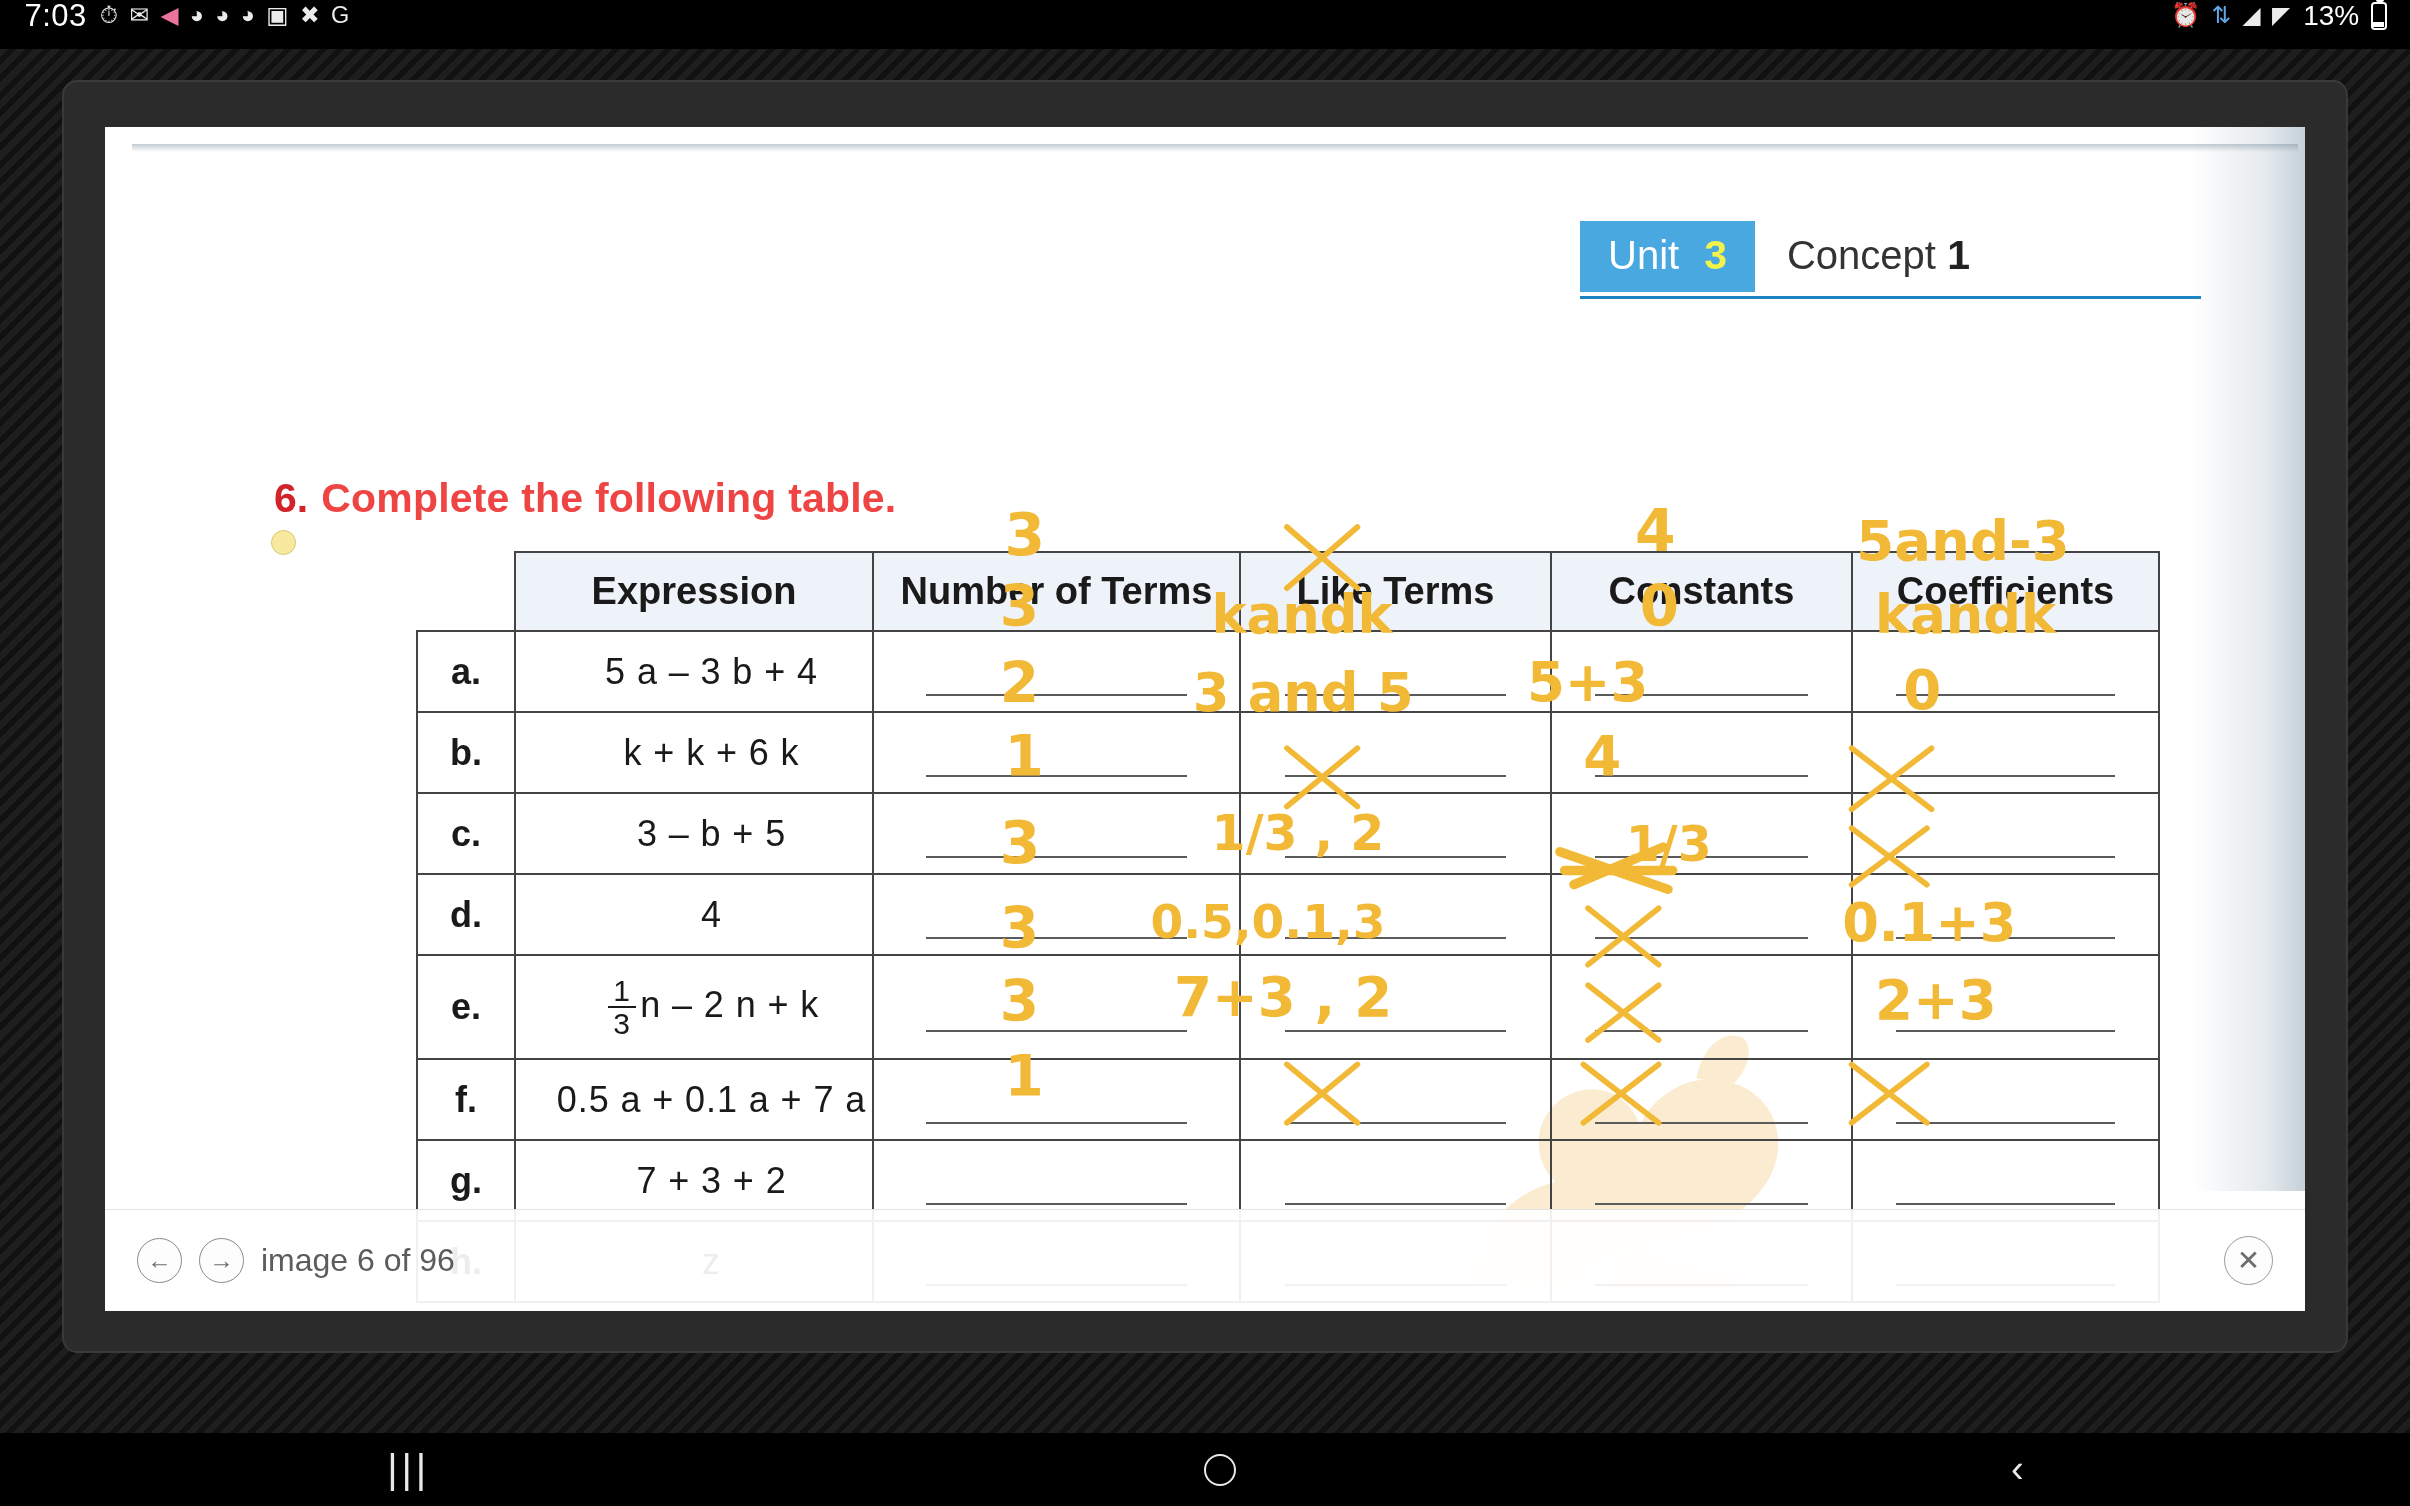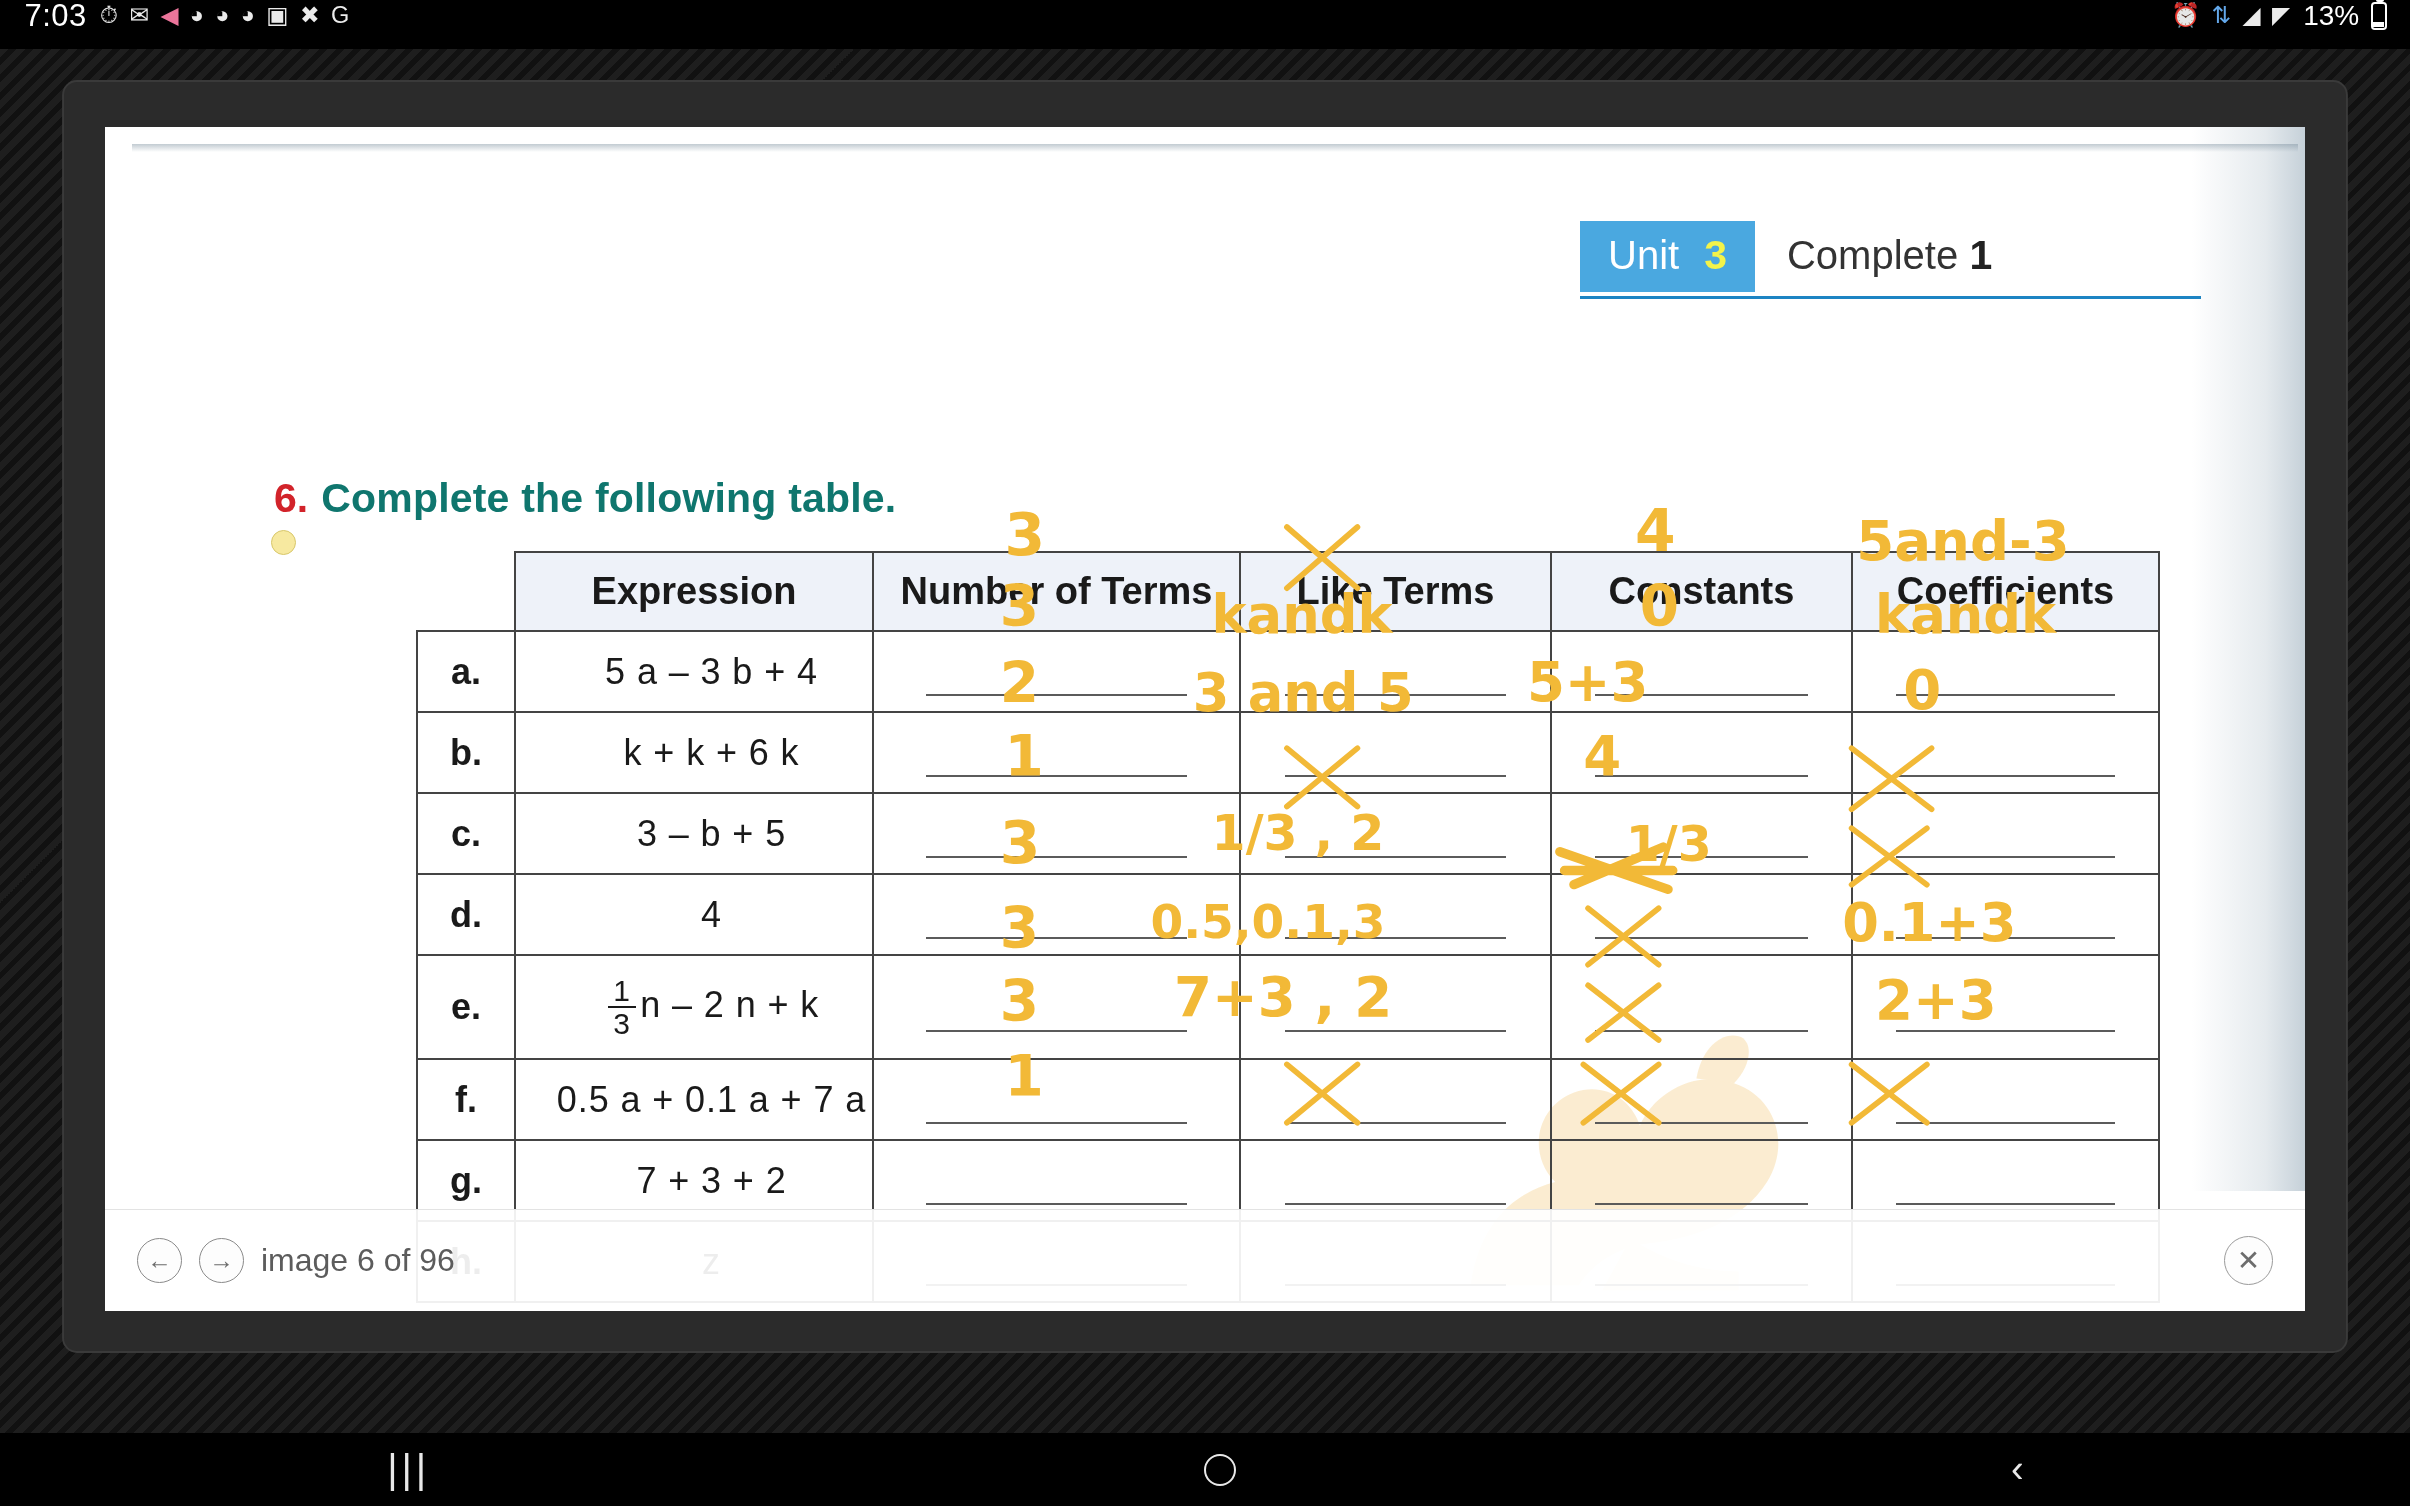--- a/index.html
+++ b/index.html
@@ -106,21 +106,21 @@
     white-space: nowrap;
   }
   #concept-box .num { font-weight: 700; font-size: 41px; color:#222;}
 
   
   #question-line {
     position: absolute; left: 169px; top: 348px;
     display: flex; align-items: baseline; gap: 13px;
   }
   #q-number { color: #d2232a; font-size: 41px; font-weight: 700; }
-  #q-text { color: #0f766e; font-size: 41px; font-weight: 700; letter-spacing: 0.2px;}
+  #q-text { color: #ef4444; font-size: 41px; font-weight: 700; letter-spacing: 0.2px;}
 
   #yellow-dot {
     position: absolute; left: 166px; top: 403px;
     width: 25.4px; height: 25.4px; border-radius: 50%;
     background: #f7e9a0; border: 1.9px solid #d8c76a;
   }
 
   
   #tbl-wrap {
     position: absolute; left: 311px; top: 424px; width: 1742px;
@@ -273,21 +273,21 @@
 
     <div class="page-curl"></div>
     <div class="page-curl2"></div>
 
     <div id="unit-header">
       <div id="unit-box">
         <span>Unit</span>
         <span class="num">3</span>
       </div>
       <div id="concept-box">
-        <span>Complete</span>
+        <span>Concept</span>
         <span class="num">1</span>
       </div>
     </div>
 
     <div id="question-line">
       <span id="q-number">6.</span>
       <span id="q-text">Complete the following table.</span>
     </div>
     <div id="yellow-dot"></div>
 

